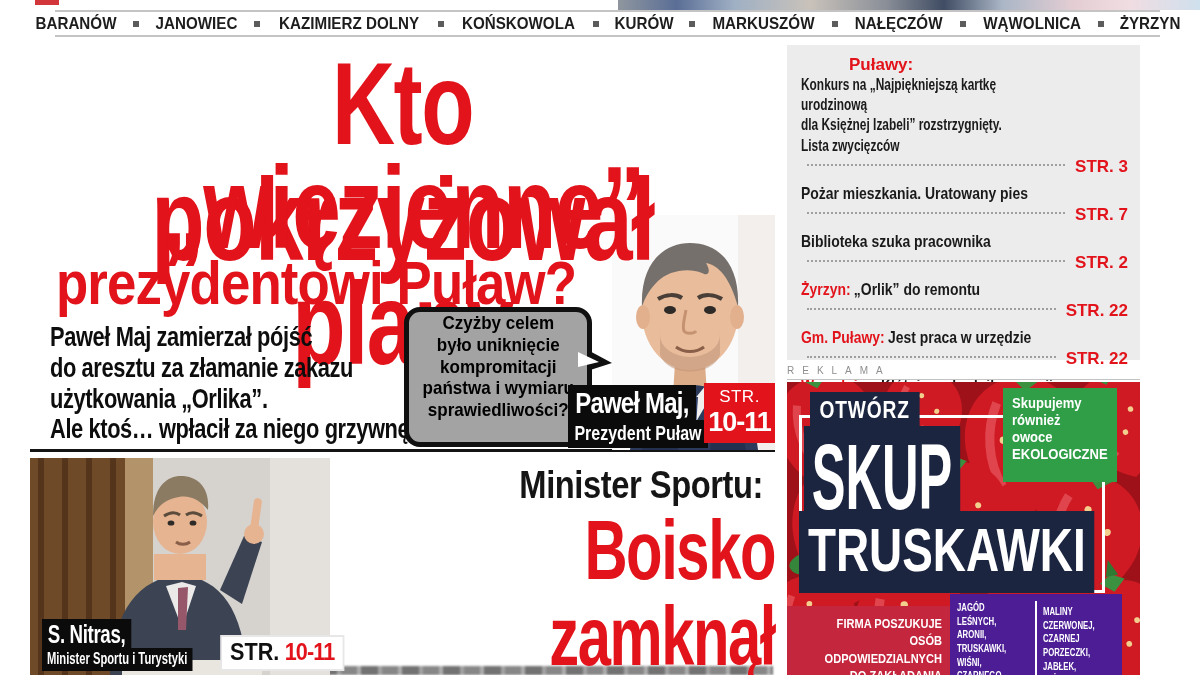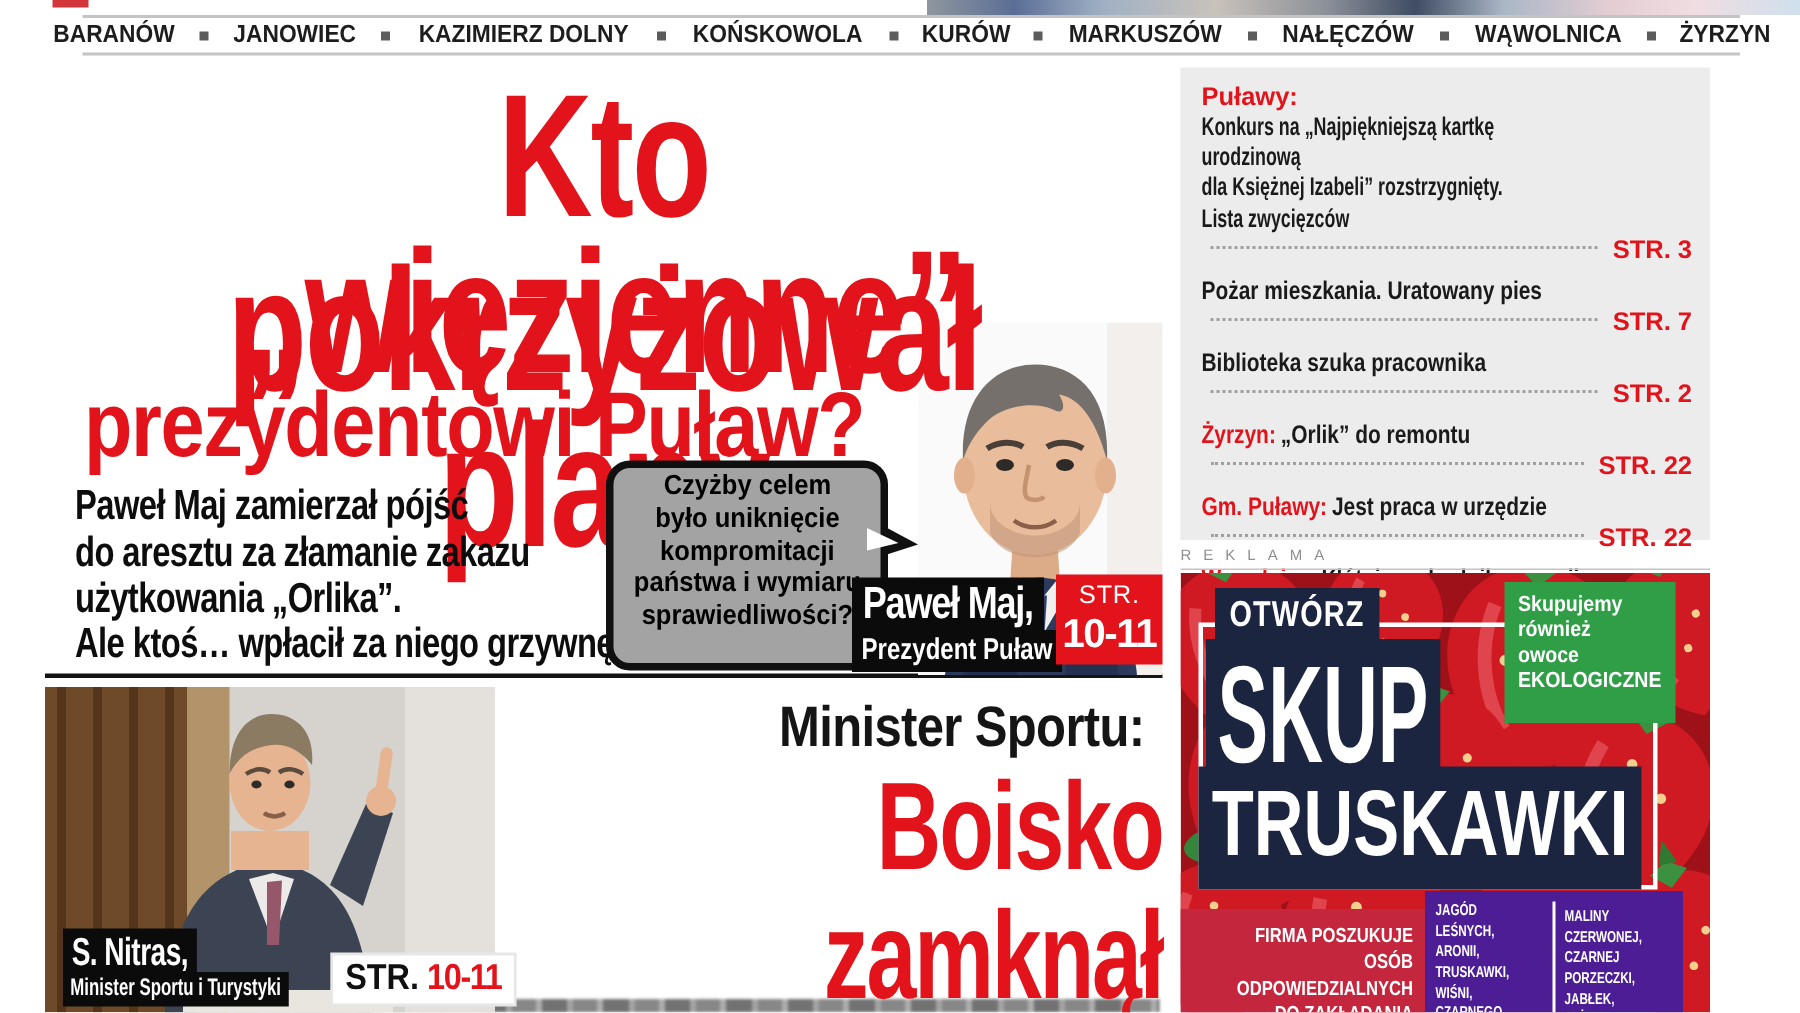--- a/index.html
+++ b/index.html
@@ -59,21 +59,21 @@
   #story2{left:215px;top:508px;width:560px;text-align:right;color:#e2131b;font-weight:bold;font-size:83px;line-height:86px;
     letter-spacing:-2px;transform:scaleX(0.72);transform-origin:100% 0;z-index:3;}
 
   #cutoff{left:95px;top:666px;width:678px;height:9px;opacity:.8;filter:blur(1.2px);
     background:repeating-linear-gradient(90deg,#6a6a6a 0 16px,#9a9a9a 16px 20px,#4f4f4f 20px 37px,#8d8d8d 37px 41px);}
 
   
   #news-col{left:787px;top:45px;width:353px;height:315px;background:#ececec;box-sizing:border-box;padding:10px 12px 0 14px;color:#1a1a1a;}
   .news-item{margin-bottom:4px;}
   .news-prefix{color:#e2131b;font-weight:bold;font-size:17px;}
-  .prefix-block{display:block;line-height:1.2;}
+  .prefix-block{display:block;line-height:1.2;margin-left:48px;}
   .news-text{font-weight:bold;font-size:17px;line-height:1.18;transform:scaleX(0.82);transform-origin:0 0;}
   .news-text .news-prefix{margin-right:4px;}
   .cx70{transform:scaleX(0.7);}
   .leader{display:flex;align-items:center;margin:1px 0 7px;}
   .dots{flex:1;border-bottom:2px dotted #9f9f9f;margin:0 10px 4px 6px;}
   .no-dots .dots{visibility:hidden;}
   .page-ref{color:#e2131b;font-weight:bold;font-size:17px;white-space:nowrap;}
 
   
   #reklama{left:787px;top:365px;width:353px;font-size:10px;color:#8f8f8f;letter-spacing:8px;border-bottom:1px solid #c3c3c3;padding-bottom:3px;}

